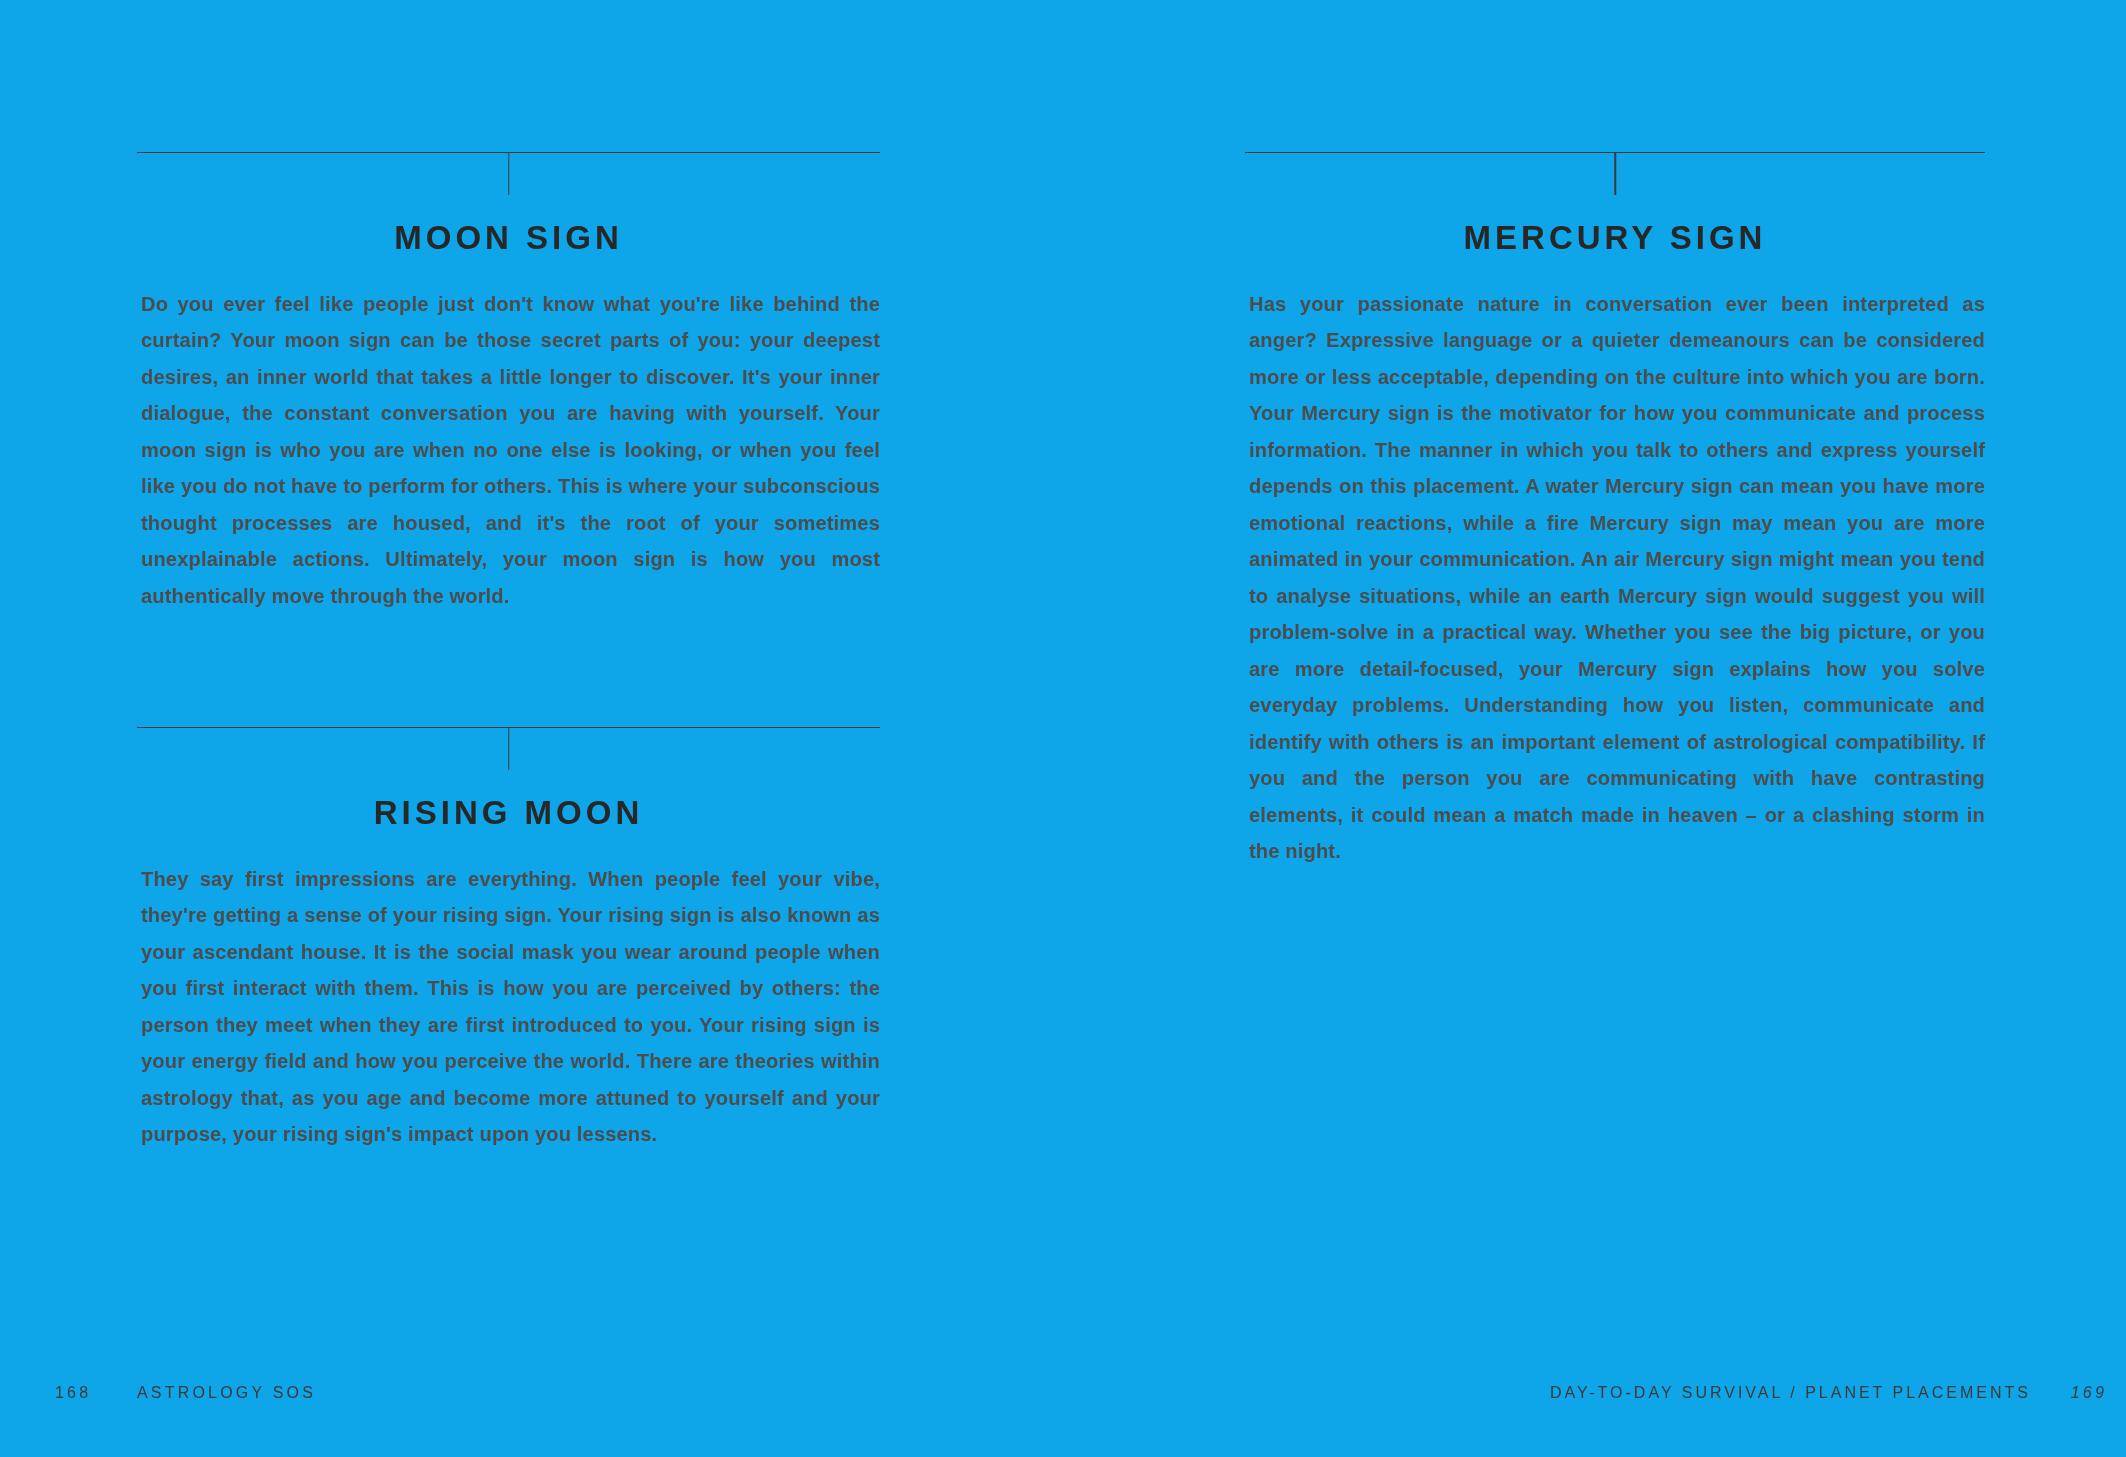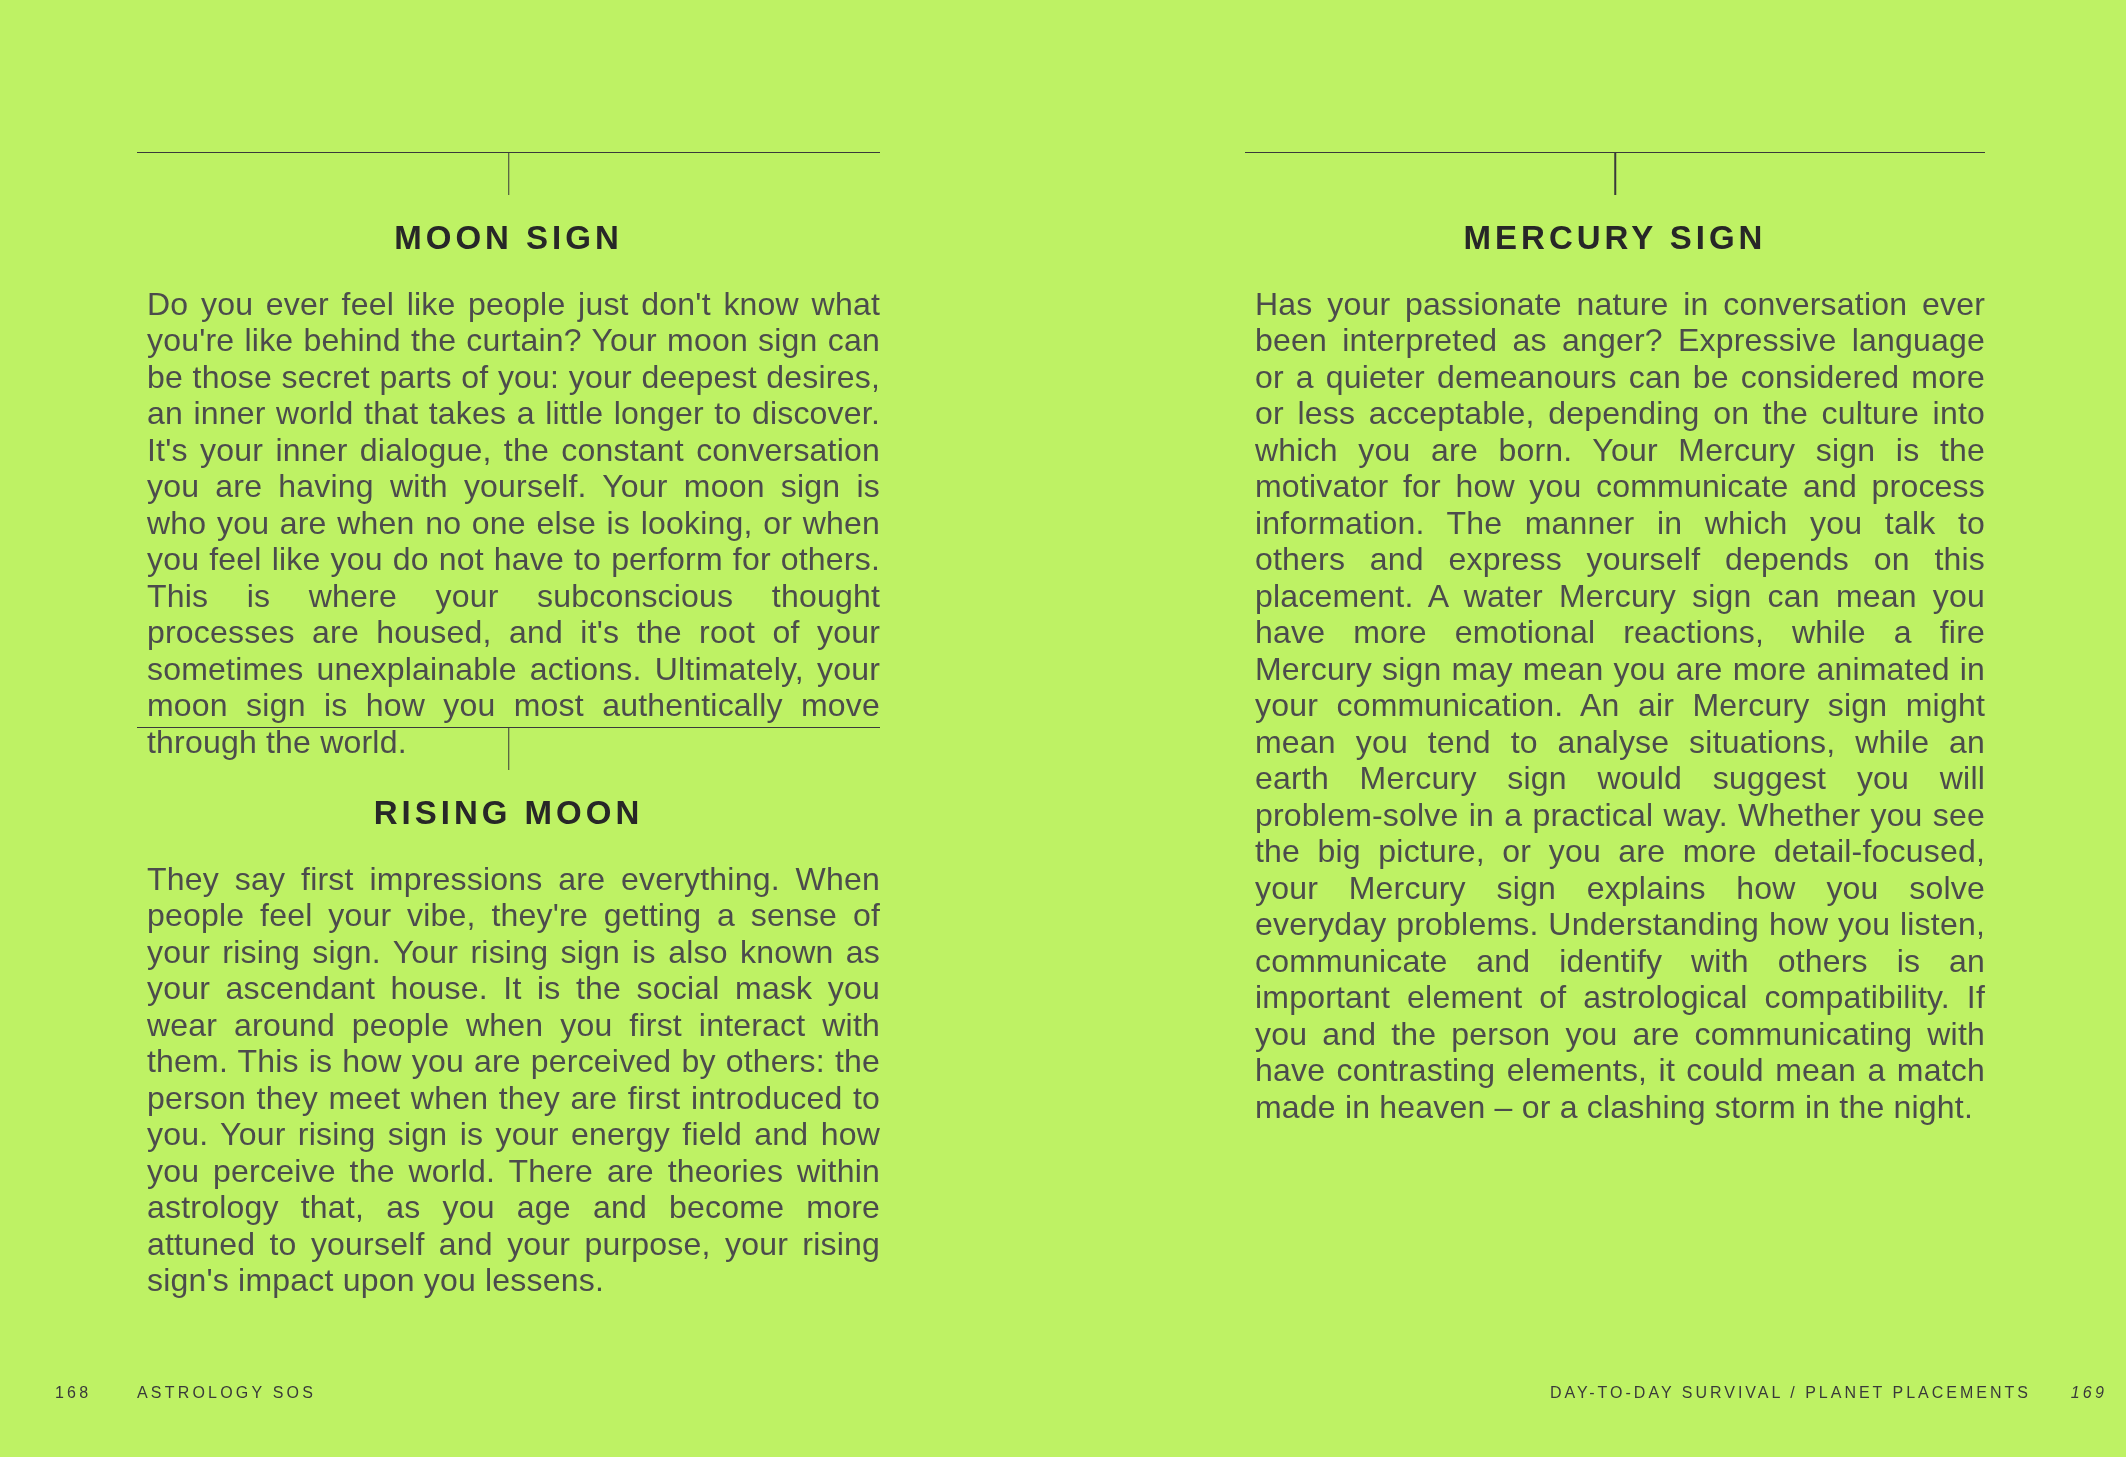--- a/index.html
+++ b/index.html
@@ -5,21 +5,21 @@
   html, body {
     margin: 0;
     padding: 0;
     background: #ffffff;
     font-family: "Liberation Sans", sans-serif;
   }
   .spread {
     position: relative;
     width: 2126px;
     height: 1457px;
-    background: #bef264;
+    background: #0ea5e9;
     display: flex;
     overflow: hidden;
   }
   .page {
     position: relative;
     width: 1063px;
     height: 1457px;
   }
   .column {
     position: absolute;
@@ -53,26 +53,26 @@
     text-align: center;
     font-size: 33px;
     line-height: 1.3;
     font-weight: bold;
     letter-spacing: 4px;
     color: #272727;
     white-space: nowrap;
   }
 
   p.section-body {
-    margin: 26px 0 0 10px;
+    margin: 26px 0 0 4px;
     text-align: justify;
-    font-size: 32px;
+    font-size: 20px;
     line-height: 36.5px;
     letter-spacing: 0.2px;
-    font-weight: 400;
+    font-weight: 700;
     color: #4c4c4c;
   }
 
   footer {
     position: absolute;
     top: 1384px;
     left: 0;
     width: 1063px;
     height: 30px;
     font-size: 16px;

